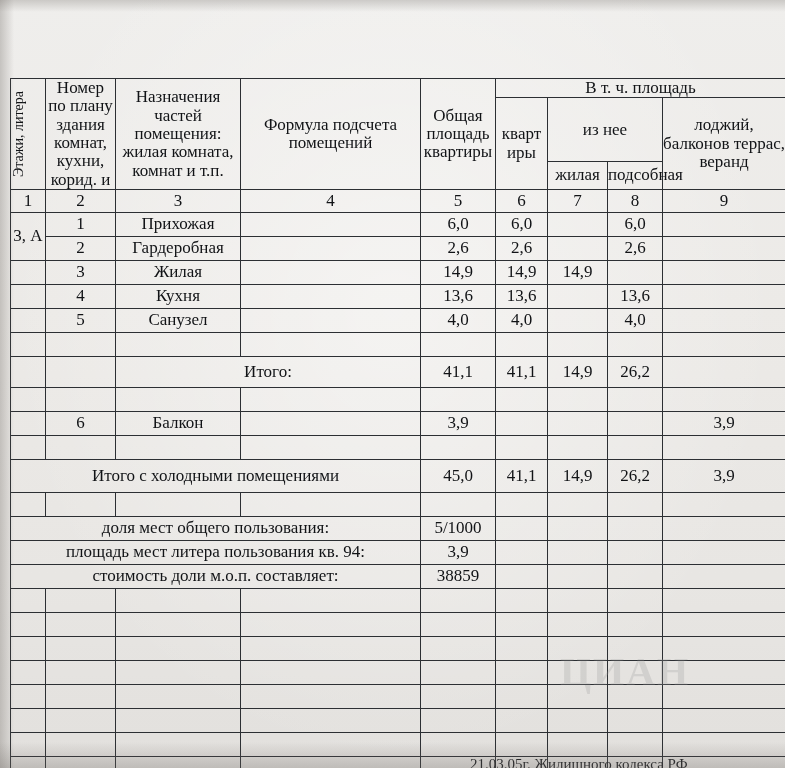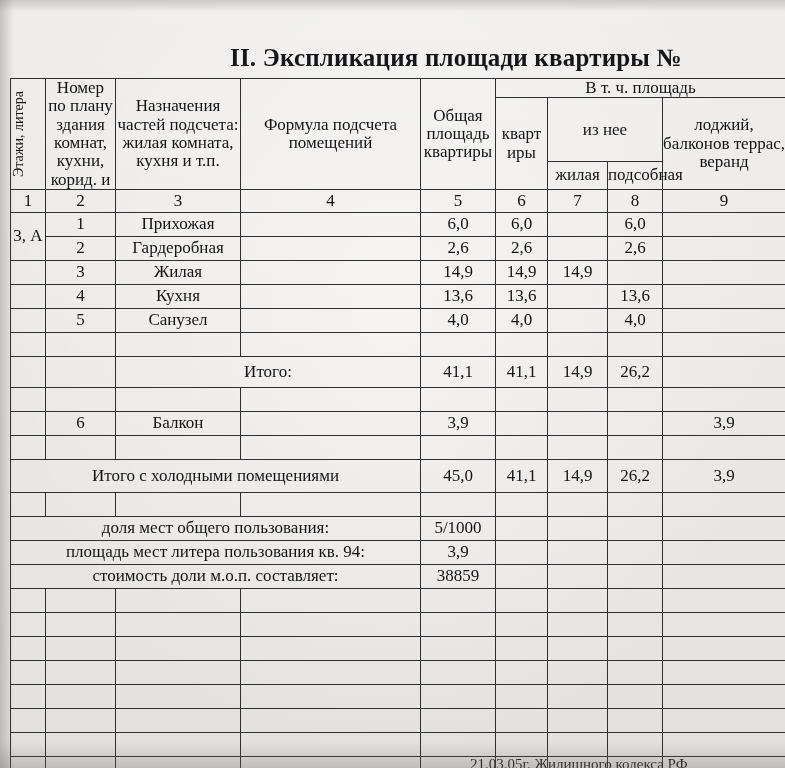--- a/index.html
+++ b/index.html
@@ -146,42 +146,41 @@
     pointer-events: none;
   }
 </style>
 </head>
 <body>
 
 <div id="paper"></div>
 
 <div id="sheet">
 
-  <div class="title">II. Экспликация площади квартиры №</div>
 
   <table class="explication">
     <colgroup>
       <col style="width:35px">
       <col style="width:70px">
       <col style="width:125px">
       <col style="width:180px">
       <col style="width:75px">
       <col style="width:52px">
       <col style="width:60px">
       <col style="width:55px">
       <col style="width:123px">
     </colgroup>
 
     <tbody>
         <tr>
       <td class="hdr" rowspan="3">
         <div class="vert">Этажи, литера</div>
       </td>
       <td class="hdr" rowspan="3">Номер по плану здания комнат, кухни, корид. и</td>
-      <td class="hdr" rowspan="3">Назначения частей подсчета: жилая комната, кухня и т.п.</td>
+      <td class="hdr" rowspan="3">Назначения частей помещения: жилая комната, комнат и т.п.</td>
       <td class="hdr" rowspan="3">Формула подсчета помещений</td>
       <td class="hdr" rowspan="3">Общая площадь квартиры</td>
       <td class="hdr" colspan="4">В т. ч. площадь</td>
     </tr>
     <tr>
       <td class="hdr hdr-small" rowspan="2">кварт иры</td>
       <td class="hdr" colspan="2">из нее</td>
       <td class="hdr hdr-small" rowspan="2">лоджий, балконов террас, веранд</td>
     </tr>
     <tr>
@@ -445,18 +444,19 @@
       <td></td>
       <td></td>
       <td></td>
       <td></td>
       <td></td>
       <td></td>
     </tr>
   </tbody>
     </table>
 
+  <div class="watermark">ЦИАН</div>
   <div class="footer-note">21.03.05г. Жилищного кодекса РФ</div>
 </div>
 
 <div class="corner-shadow-l"></div>
 <div class="corner-shadow-t"></div>
 <div class="corner-shadow-b"></div>
 
 </body></html>

